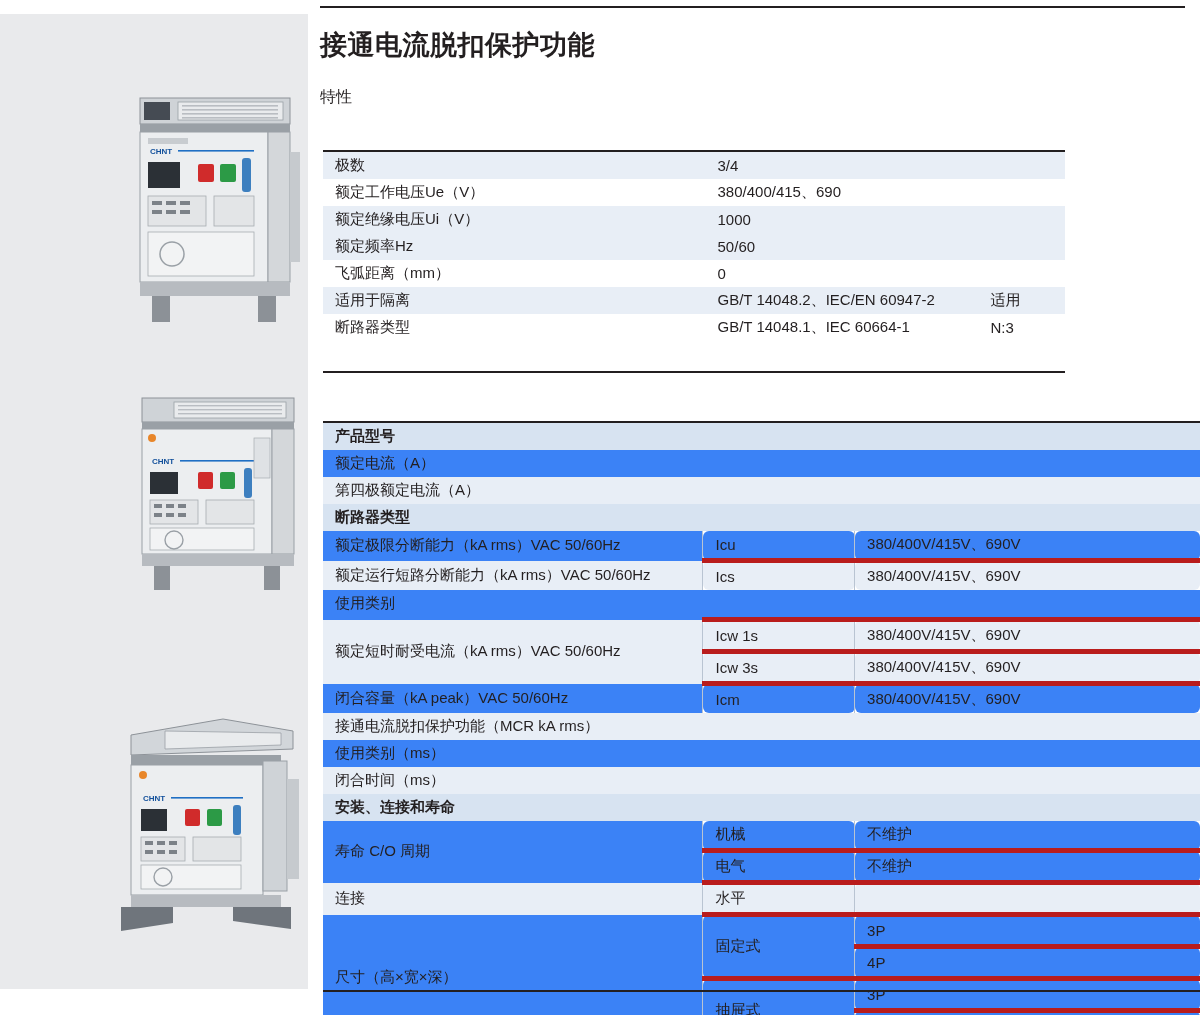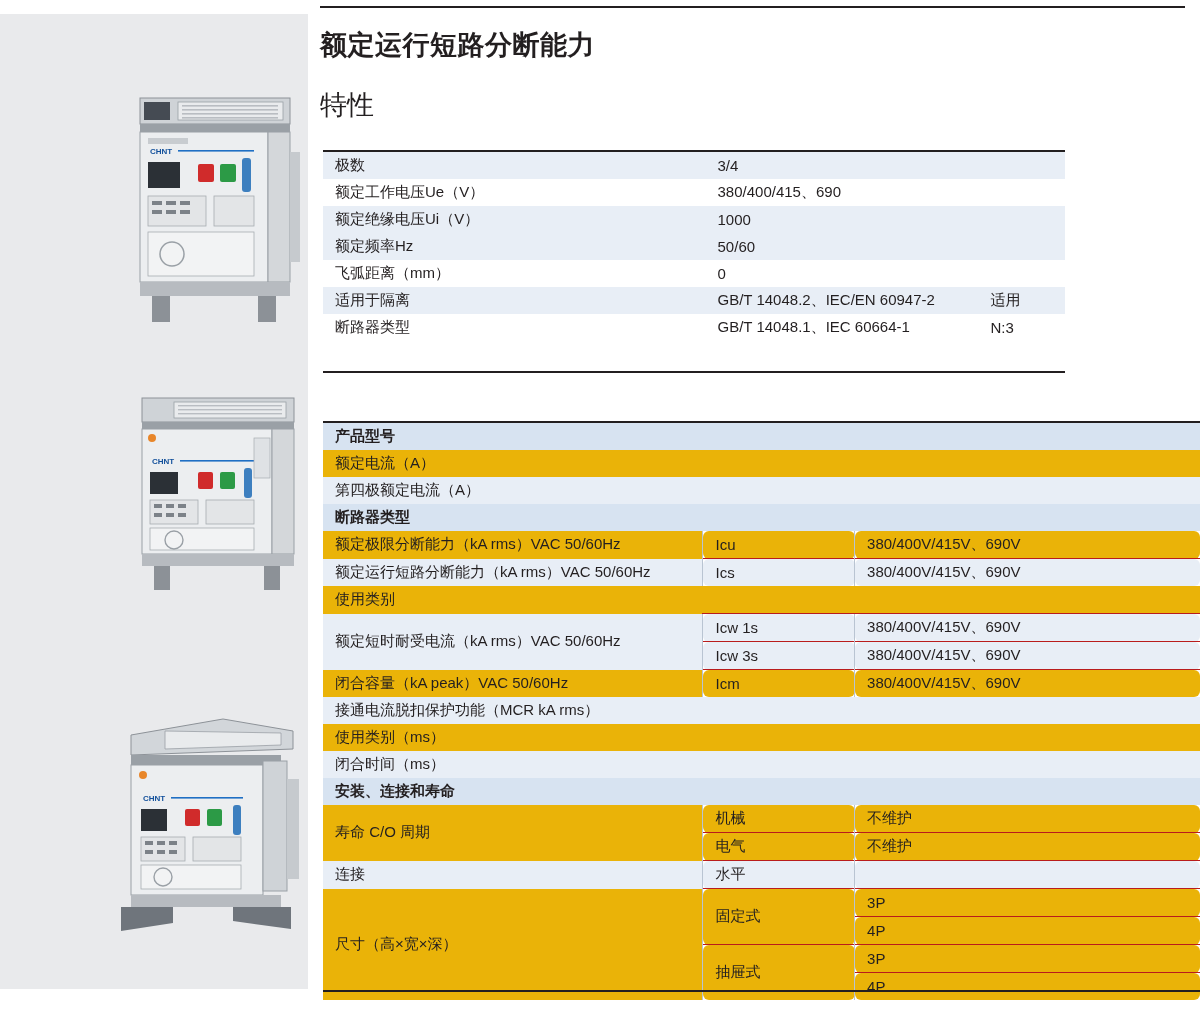--- a/index.html
+++ b/index.html
@@ -74,21 +74,21 @@
     font-size: 27px;
     font-weight: bold;
     letter-spacing: 0.5px;
     color: #231f20;
   }
   h2.subtitle {
     margin: 0;
     position: absolute;
     left: 0;
     top: 87px;
-    font-size: 27px;
+    font-size: 16px;
     font-weight: normal;
     color: #231f20;
   }
 
   
   .tbl {
     position: absolute;
     border-collapse: collapse;
     font-size: 15px;
   }
@@ -129,32 +129,32 @@
   #tbl-spec {
     left: 3px;
     top: 423px;
     width: 877px;
   }
   #tbl-spec td {
     height: 27px;
     padding: 0 0 0 12px;
     border: none;
     vertical-align: middle;
-    background: #eab308;
+    background: #3b82f6;
   }
   #tbl-spec tr.shade td { background: #e8eef6; }
   #tbl-spec td.hdr {
     background: #d7e3f1;
     font-weight: bold;
   }
   #tbl-spec td.lbl  { width: 385px; }
   #tbl-spec td.mid  { width: 145px; }
   #tbl-spec td.val  { width: 345px; }
   #tbl-spec td.bl { border-left: 1px solid #b9c4d2; border-radius: 6px; }
-  #tbl-spec td.bt { border-top: 1px solid #b91c1c; }
+  #tbl-spec td.bt { border-top: 5px solid #b91c1c; }
   .rule-top-spec {
     position: absolute;
     left: 3px;
     top: 421px;
     width: 877px;
     height: 2px;
     background: #231f20;
   }
   .rule-bot-spec {
     position: absolute;
@@ -280,21 +280,21 @@
       <rect x="18" y="186" width="150" height="12" fill="#b7bbc0"></rect>
       <polygon points="8,198 60,198 60,214 8,222" fill="#6f757c"></polygon>
       <polygon points="120,198 178,198 178,220 120,212" fill="#6f757c"></polygon>
       <rect x="174" y="70" width="12" height="100" fill="#c6cace"></rect>
     </svg>
   </div>
 </div>
 
 <div class="content">
 
-  <h1 class="title">额定运行短路分断能力</h1>
+  <h1 class="title">接通电流脱扣保护功能</h1>
   <h2 class="subtitle">特性</h2>
 
   <div class="rule-top-char"></div>
   <table class="tbl" id="tbl-char">
     <tbody>
       <tr class="odd">
         <td class="c1">极数</td>
         <td class="c2">3/4</td>
         <td class="c3"></td>
       </tr>

